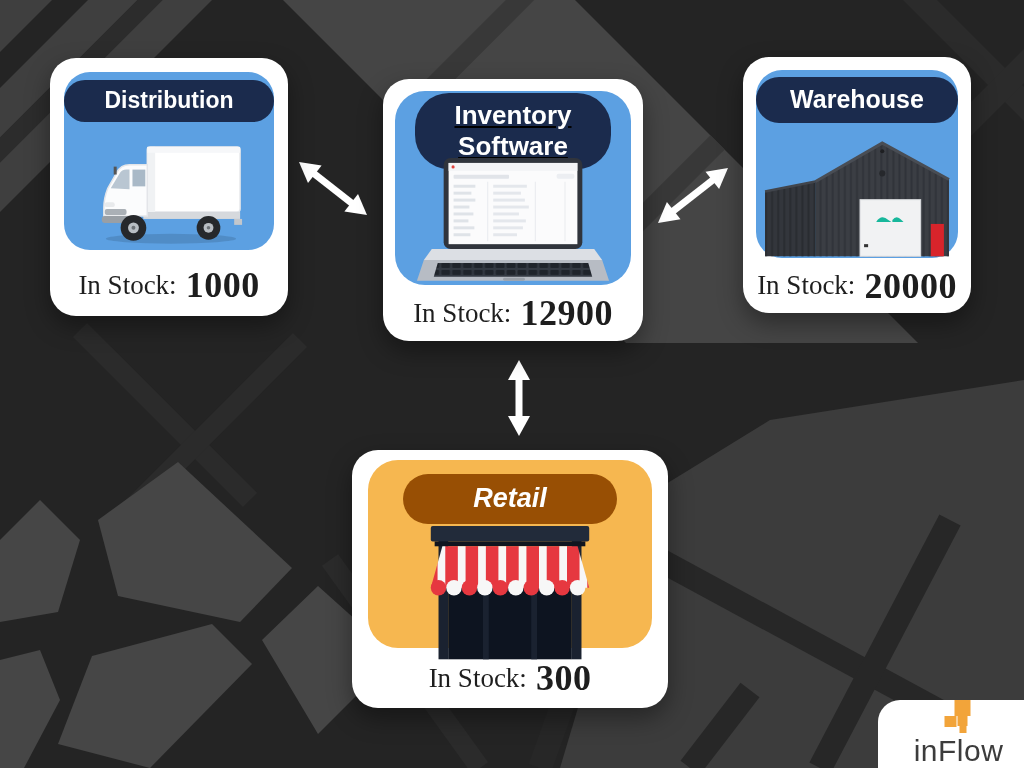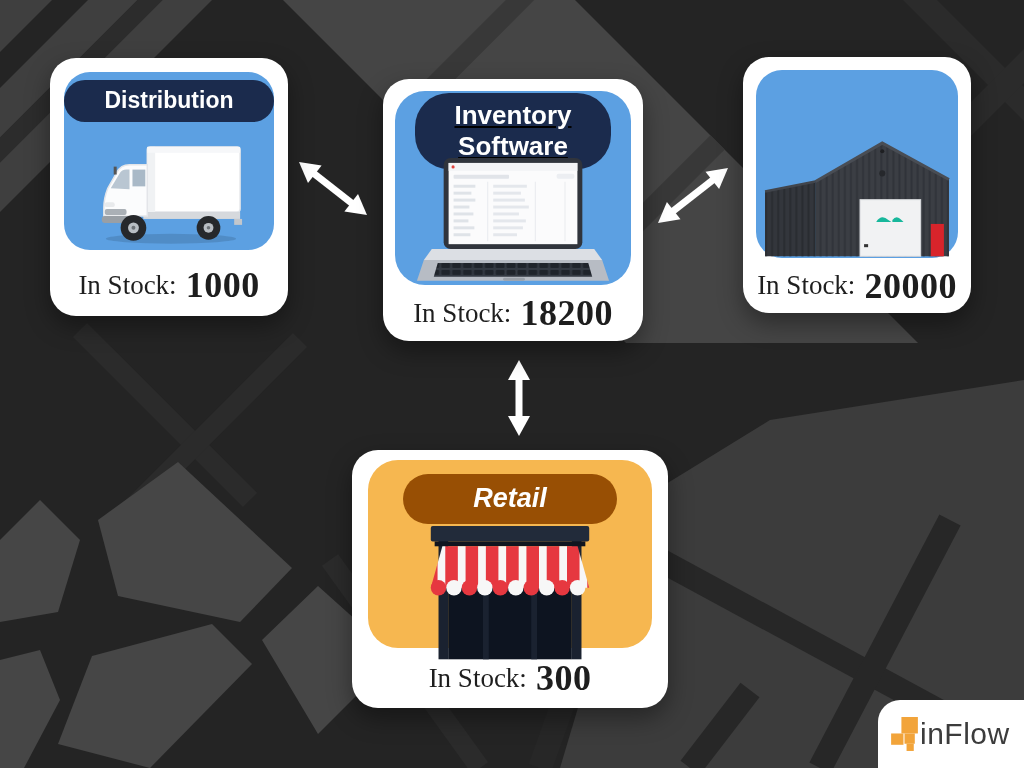--- a/index.html
+++ b/index.html
@@ -34,21 +34,21 @@
   #card-warehouse{left:743px;top:57px;width:228px;height:256px;}
   #card-warehouse .tile{margin:13px 13px 0;height:188px;}
   #card-warehouse .pill{margin-top:7px;height:46px;padding:0 20px;font-size:25px;}
 
   #card-retail{left:352px;top:450px;width:316px;height:258px;}
   #card-retail .tile{margin:10px 16px 0;height:188px;}
   #card-retail .pill{margin-top:14px;width:214px;height:50px;font-size:27px;border-radius:26px;}
 
   .logo{position:absolute;right:0;bottom:0;width:146px;height:68px;background:#fff;
         border-top-left-radius:22px;display:flex;align-items:center;padding-left:13px;
-        box-sizing:border-box;}
+        box-sizing:border-box;flex-direction:column;}
   .logo-text{font-size:30px;color:#3C3C3C;letter-spacing:.5px;margin-left:2px;}
 </style>
 </head>
 <body>
 
 <div class="stage">
 
   <svg class="bg" viewBox="0 0 1024 768" preserveAspectRatio="none">
     <rect x="0" y="0" width="1024" height="768" fill="#242424"></rect>
     <defs>
@@ -184,26 +184,27 @@
         <rect x="128" y="24" width="1" height="60" fill="#e8eaee"></rect>
         <rect x="158" y="24" width="1" height="60" fill="#e8eaee"></rect>
         <path d="M24,92 L188,92 L196,103 L16,103 Z" fill="#dcdfe4"></path>
         <path d="M16,103 L196,103 L203,124 L9,124 Z" fill="#b7bcc4"></path>
         <path d="M30,106 L182,106 L186,120 L26,120 Z" fill="url(#keys)"></path>
         <rect x="96" y="121" width="22" height="3" rx="1.5" fill="#9aa0a8"></rect>
       </svg>
     </div>
     <div class="stock">
       <span>In Stock:</span>
-      <span class="val">18200</span>
+      <span class="val">12900</span>
     </div>
   </div>
 
   <div class="card" id="card-warehouse">
     <div class="tile blue">
+      <div class="pill">Warehouse</div>
       <svg class="img" style="bottom:0;width:188px;" viewBox="0 0 186 122">
         <defs>
           <pattern id="corr" patternUnits="userSpaceOnUse" width="6" height="8">
             <rect x="2" y="0" width="2" height="8" fill="#30333a"></rect>
           </pattern>
           <pattern id="corr2" patternUnits="userSpaceOnUse" width="6" height="8">
             <rect x="2" y="0" width="2" height="8" fill="#292c31"></rect>
           </pattern>
         </defs>
         <path d="M52,46 L118,8 L184,44 L184,120 L52,120 Z" fill="#3b3e44"></path>

